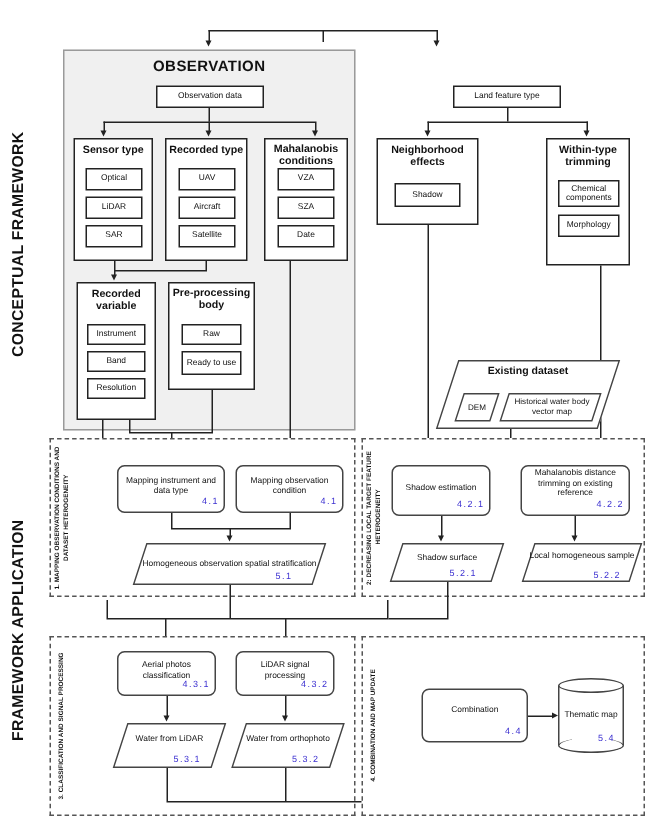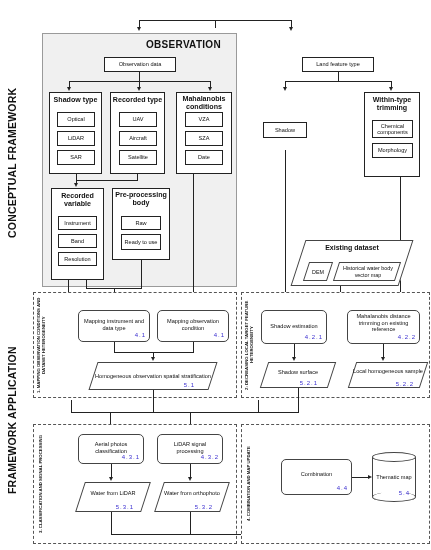--- a/index.html
+++ b/index.html
@@ -50,21 +50,20 @@
   
   .panel {
     position:absolute;
     background:#f0f0f0;
     border:1px solid #9a9a9a;
   }
   .panel-title {
     position:absolute; left:0; width:100%; top:5px;
     text-align:center; font-weight:bold; font-size:10px; color:#111;
     letter-spacing:0.3px;
-    margin-left:44px;
   }
 
   .dashbox {
     position:absolute;
     border:1px dashed #555;
     background:#ffffff;
   }
 
   
   .box {
@@ -177,21 +176,21 @@
   <div class="ln lnv" style="left:139px; top:72px; height:9px;"></div>
   <div class="ln lnh" style="left:69px; top:81px; width:141px;"></div>
   <div class="ln lnv" style="left:69px; top:81px; height:7px;"></div>
   <div class="ln lnv" style="left:139px; top:81px; height:7px;"></div>
   <div class="ln lnv" style="left:210px; top:81px; height:7px;"></div>
   <div class="arrow" style="left:66.5px; top:87px;"></div>
   <div class="arrow" style="left:136.5px; top:87px;"></div>
   <div class="arrow" style="left:207.5px; top:87px;"></div>
 
   <div class="box thick titled" style="left:49px; top:92px; width:53px; height:82px;">
-    <div class="grp-title">Shadow type</div>
+    <div class="grp-title">Sensor type</div>
   </div>
   <div class="box" style="left:57px; top:112px; width:38px; height:15px;">
     <span>Optical</span>
   </div>
   <div class="box" style="left:57px; top:131px; width:38px; height:15px;">
     <span>LiDAR</span>
   </div>
   <div class="box" style="left:57px; top:150px; width:38px; height:15px;">
     <span>SAR</span>
   </div>
@@ -255,20 +254,23 @@
   <div class="box thick" style="left:302px; top:57px; width:72px; height:15px;">
     <span>Land feature type</span>
   </div>
   <div class="ln lnv" style="left:338px; top:72px; height:9px;"></div>
   <div class="ln lnh" style="left:285px; top:81px; width:107px;"></div>
   <div class="ln lnv" style="left:285px; top:81px; height:7px;"></div>
   <div class="ln lnv" style="left:391px; top:81px; height:7px;"></div>
   <div class="arrow" style="left:282.5px; top:87px;"></div>
   <div class="arrow" style="left:388.5px; top:87px;"></div>
 
+  <div class="box thick titled" style="left:251px; top:92px; width:68px; height:58px;">
+    <div class="grp-title" style="top:3px;">Neighborhood effects</div>
+  </div>
   <div class="box" style="left:263px; top:122px; width:44px; height:16px;">
     <span>Shadow</span>
   </div>
 
   <div class="box thick titled" style="left:364px; top:92px; width:56px; height:85px;">
     <div class="grp-title" style="top:3px;">Within-type trimming</div>
   </div>
   <div class="box" style="left:372px; top:120px; width:41px; height:18px;">
     <span>Chemical components</span>
   </div>

